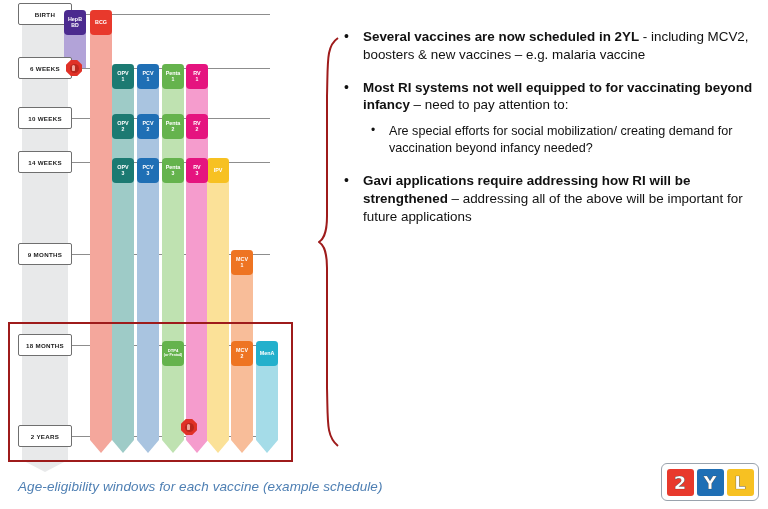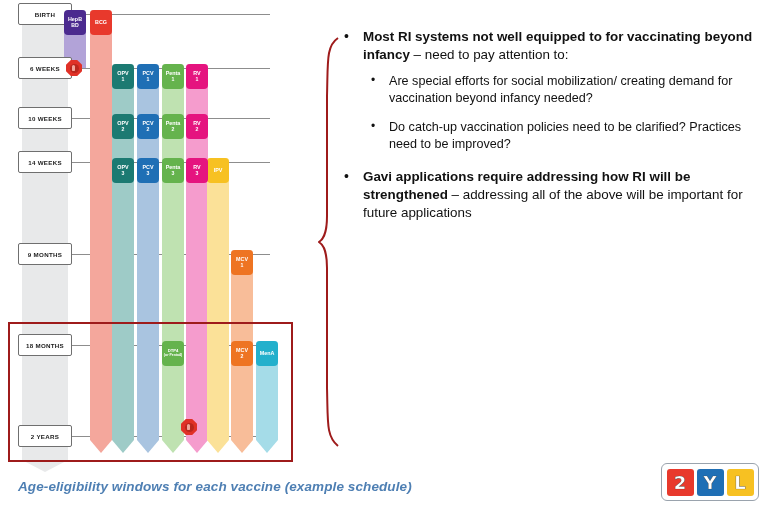--- a/index.html
+++ b/index.html
@@ -80,21 +80,21 @@
   
   #focus-rect{
     position:absolute;left:8px;top:322px;width:285px;height:140px;
     border:2.6px solid #9e1b1b;box-sizing:border-box;background:transparent;
   }
 
   
   #caption{
     position:absolute;left:18px;top:479px;
     font-family:"Liberation Sans",sans-serif;
-    font-style:italic;font-size:13.5px;color:#4e7fb3;font-weight:700;
+    font-style:italic;font-size:13.5px;color:#4e7fb3;font-weight:400;
     letter-spacing:.1px;
   }
 
   
   #text-panel{
     position:absolute;left:318px;top:28px;width:450px;height:420px;
   }
   .brace{
     position:absolute;left:0;top:8px;width:24px;height:412px;
     pointer-events:none;
@@ -265,23 +265,23 @@
   <div id="focus-rect" style="border-color: rgb(158, 27, 27);"></div>
 </div>
 
 <div id="caption">Age-eligibility windows for each vaccine (example schedule)</div>
 
 <div id="text-panel">
   <svg class="brace" viewBox="0 0 24 412" preserveAspectRatio="none">
     <path d="M20 2 C8 10 10 26 9 60 L9 180 C9 200 4 204 1 206 C4 208 9 212 9 232 L9 352 C10 386 8 400 20 410" fill="none" stroke="#9e1b1b" stroke-width="2"></path>
   </svg>
   <ul class="lvl1" id="bullet-list">
+      <li class="b1"><b>Several vaccines are now scheduled in 2YL</b><span>  - including MCV2, boosters &amp; new vaccines – e.g. malaria vaccine</span></li>
       <li class="b1"><b>Most RI systems not well equipped to for vaccinating beyond infancy</b><span> – need to pay attention to:</span><ul class="lvl2">
           <li class="b2">Are special efforts for social mobilization/ creating demand for vaccination beyond infancy needed?</li>
-          <li class="b2">Do catch-up vaccination policies need to be clarified?  Practices need to be improved?</li>
         </ul></li>
       <li class="b1"><b>Gavi applications require addressing how RI will be strengthened</b><span> – addressing all of the above will be important for future applications</span></li>
     </ul>
 </div>
 
 <div id="logo">
     <div class="logo-tile" style="background: rgb(232, 57, 44);">2</div>
     <div class="logo-tile" style="background: rgb(31, 111, 181);">Y</div>
     <div class="logo-tile" style="background: rgb(247, 193, 34);">L</div>
   </div>

